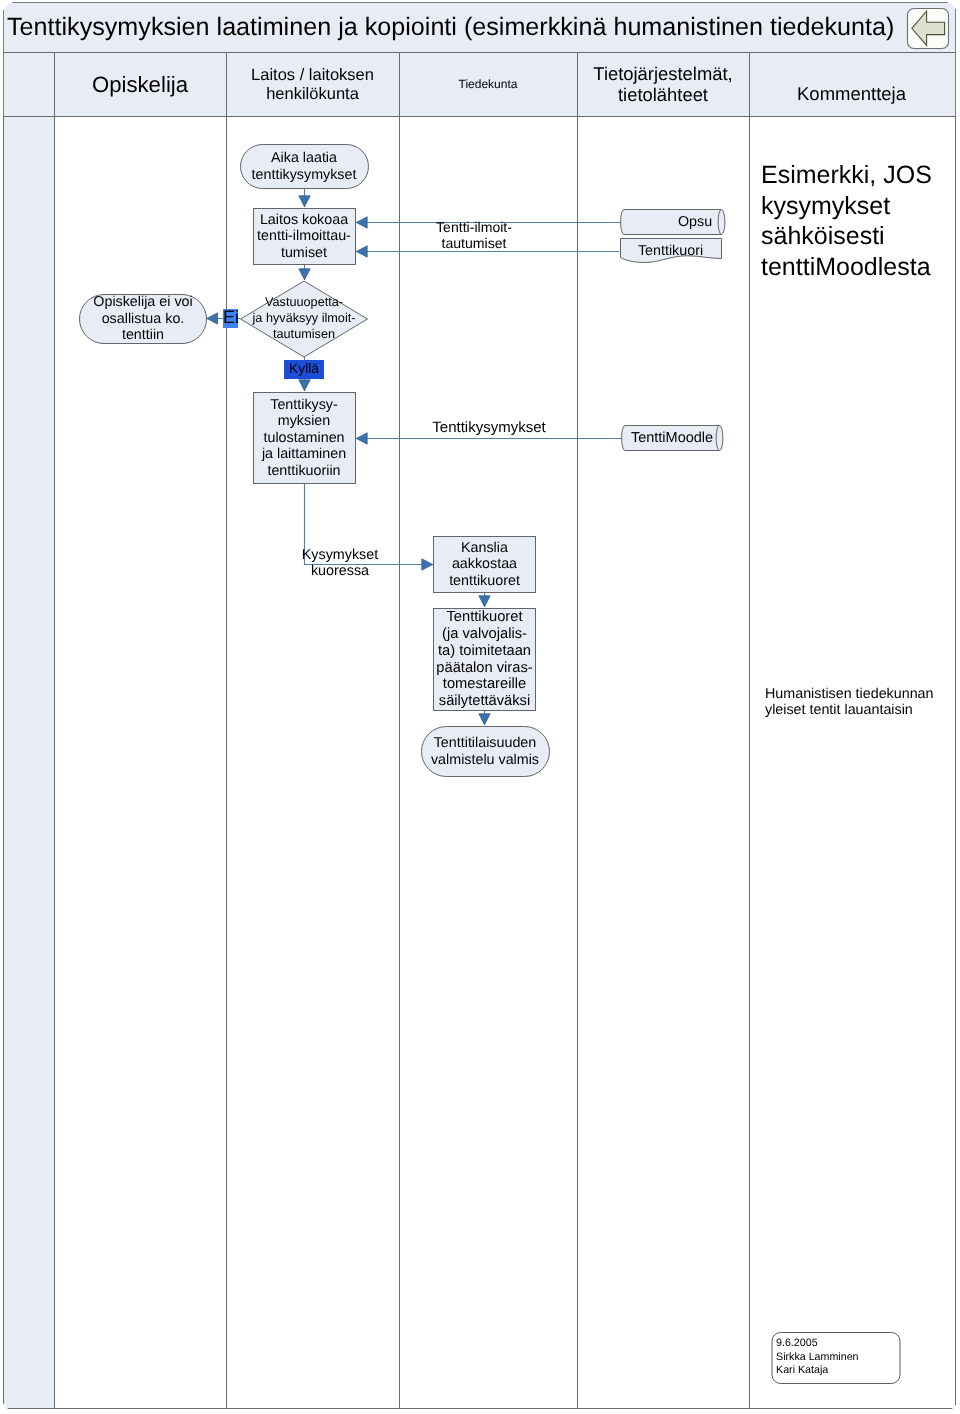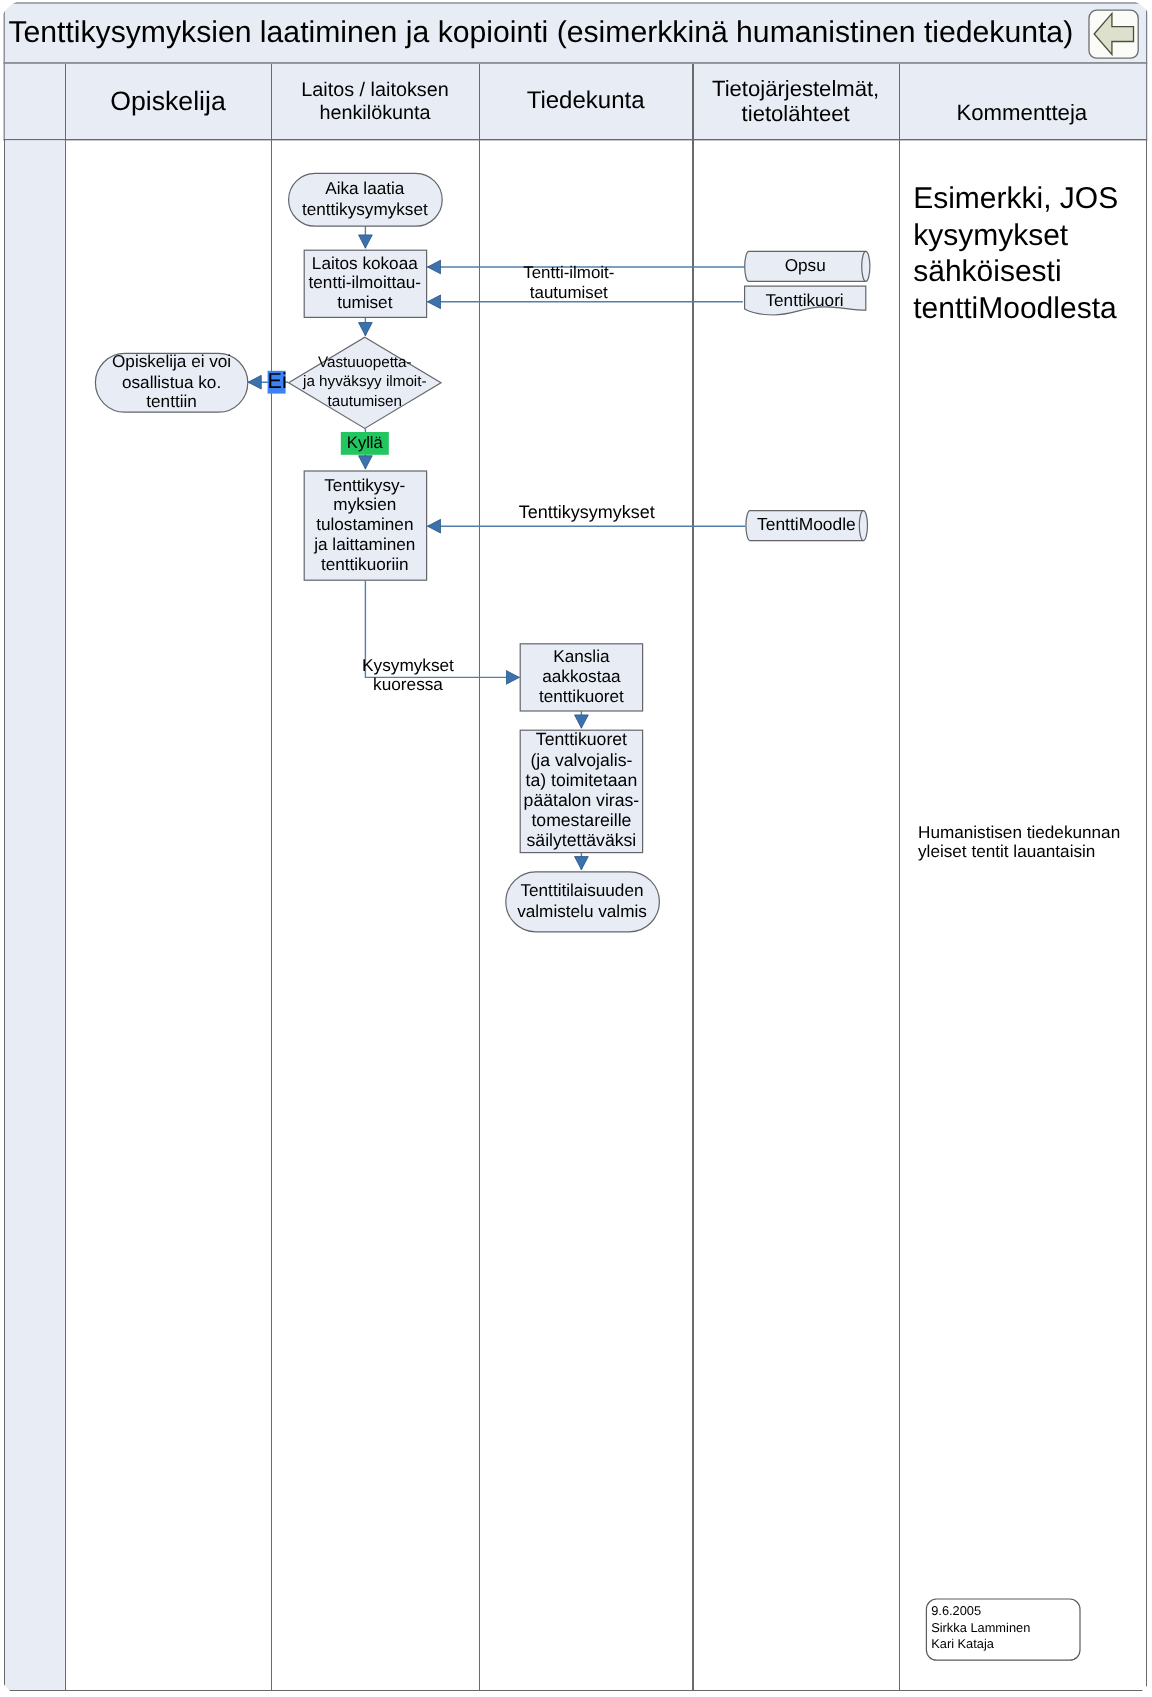--- a/index.html
+++ b/index.html
@@ -31,21 +31,21 @@
   <svg width="960" height="1414" style="z-index:3">
     <rect x="907.5" y="8.5" width="41" height="40" rx="6.5" ry="6.5" fill="#fbfbf8" stroke="#6b6e73" stroke-width="1.1"></rect>
     <path d="M911.8 28.3 L926.6 11.2 L926.6 22.2 L944.6 22.2 L944.6 34.6 L926.6 34.6 L926.6 45.4 Z" fill="#dde0cc" stroke="#4d4f3c" stroke-width="1.1" stroke-linejoin="miter"></path>
   </svg>
 
   <div id="header-row" class="abs"></div>
 
   <div class="hdr" style="left:54px;top:53px;width:172px;height:63px;font-size:22.2px;">Opiskelija</div>
   <div class="hdr" style="left:226px;top:53px;width:173px;height:63px;font-size:16.5px;">Laitos / laitoksen
 henkilökunta</div>
-  <div class="hdr" style="left:399px;top:53px;width:178px;height:63px;font-size:20px;">Tiedekunta</div>
+  <div class="hdr" style="left:399px;top:53px;width:178px;height:63px;font-size:12px;">Tiedekunta</div>
   <div class="hdr" style="left:577px;top:53px;width:172px;height:63px;font-size:18.4px;">Tietojärjestelmät,
 tietolähteet</div>
   <div class="hdr" style="left:749px;top:63px;width:205px;height:63px;font-size:18.5px;">Kommentteja</div>
 
   <svg width="960" height="1414" style="z-index:0">
     <rect x="4" y="117" width="50" height="1291.5" fill="#e7ecf5" stroke="none"></rect>
     <g stroke="#6a6a6a" stroke-width="1" fill="none" shape-rendering="crispEdges">
       <line x1="54.5" y1="53" x2="54.5" y2="116"></line>
       <line x1="226.5" y1="53" x2="226.5" y2="116"></line>
       <line x1="399.5" y1="53" x2="399.5" y2="116"></line>
@@ -131,33 +131,33 @@
 aakkostaa
 tenttikuoret</div>
   <div class="node-text" style="left:431px;top:608px;width:107px;height:103px;font-size:14.7px;line-height:16.9px;">Tenttikuoret
 (ja valvojalis-
 ta) toimitetaan
 päätalon viras-
 tomestareille
 säilytettäväksi</div>
   <div class="node-text" style="left:421px;top:726px;width:128px;height:51px;">Tenttitilaisuuden
 valmistelu valmis</div>
-  <div class="node-text" style="left:621px;top:209px;width:100px;height:26px;">Opsu</div>
+  <div class="node-text" style="left:621px;top:209px;width:100px;height:26px;padding-left:24px;">Opsu</div>
   <div class="node-text" style="left:619px;top:240px;width:103px;height:22px;">Tenttikuori</div>
   <div class="node-text" style="left:622px;top:425px;width:100px;height:26px;font-size:14.5px;">TenttiMoodle</div>
 
   <div class="lbl" style="left:223px;top:309px;width:15px;height:19px;font-size:18px;background:#3b82f6;z-index:3;overflow:visible;white-space:nowrap;">Ei</div>
-  <div class="lbl" style="left:284px;top:360px;width:40px;height:19px;font-size:13.8px;background:#22c55e;z-index:3;">Kyllä</div>
+  <div class="lbl" style="left:284px;top:360px;width:40px;height:19px;font-size:13.8px;background:#1d4ed8;z-index:3;">Kyllä</div>
   <div class="lbl" style="left:408px;top:219px;width:132px;font-size:14.1px;line-height:16.4px;">Tentti-ilmoit-
 tautumiset</div>
   <div class="lbl" style="left:423px;top:419px;width:132px;">Tenttikysymykset</div>
   <div class="lbl" style="left:288px;top:547px;width:104px;font-size:14.35px;line-height:16.3px;">Kysymykset
 kuoressa</div>
 
-  <div class="cmt" style="left:761px;top:150px;width:195px;">Esimerkki, JOS
+  <div class="cmt" style="left:761px;top:160px;width:195px;">Esimerkki, JOS
 kysymykset
 sähköisesti
 tenttiMoodlesta</div>
   <div class="cmt2" style="left:765px;top:686px;width:200px;">Humanistisen tiedekunnan
 yleiset tentit lauantaisin</div>
 
   <div class="foot" style="left:776px;top:1337px;width:120px;">9.6.2005
 Sirkka Lamminen
 Kari Kataja</div>
 

